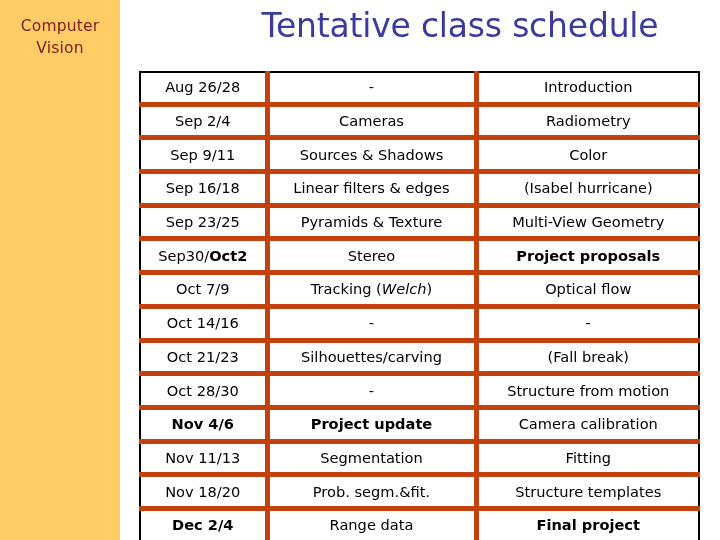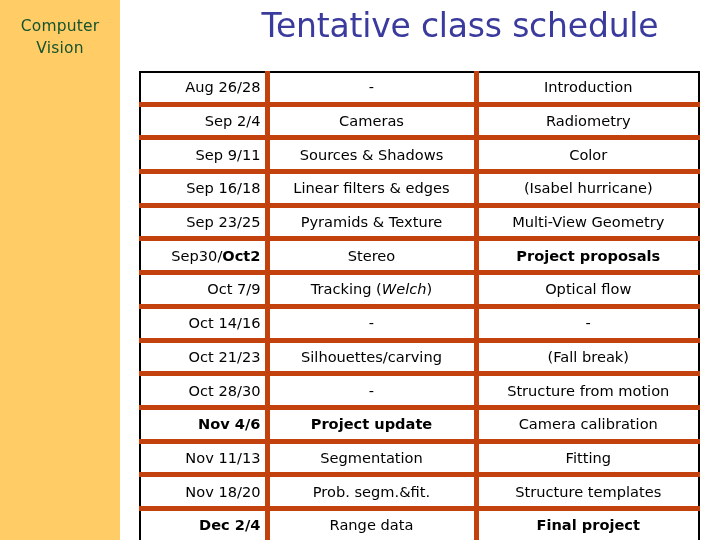--- a/index.html
+++ b/index.html
@@ -74,21 +74,21 @@
     padding: 0 4px;
     vertical-align: middle;
     line-height: 1.1;
     overflow: hidden;
     white-space: nowrap;
   }
   table#schedule col.c-date  { width: 127px; }
   table#schedule col.c-tue   { width: 209px; }
   table#schedule col.c-thu   { width: 223px; }
 
-  td.date  { text-align: right;   padding-left: 7px; }
+  td.date  { text-align: center;   padding-left: 7px; }
   td.topic { text-align: center; }
 
   
   #schedule-wrap {
     box-sizing: content-box;
   }
   table#schedule {
     border: 2px solid #000;
   }
   table#schedule tr:first-child td { border-top: 0; }
@@ -96,21 +96,21 @@
   table#schedule td:first-child    { border-left: 0; }
   table#schedule td:last-child     { border-right: 0; }
 
   .b { font-weight: bold; }
   .i { font-style: italic; }
 </style>
 </head>
 <body>
 
 <div id="sidebar" style="background: rgb(255, 204, 102);">
-  <div id="sidebar-title" style="color: #14532d;">Computer<br>Vision</div>
+  <div id="sidebar-title" style="color: #7f1d1d;">Computer<br>Vision</div>
 </div>
 
 <div id="slide-title" style="color: rgb(59, 59, 158);">Tentative class schedule</div>
 
 <div id="schedule-wrap">
   <table id="schedule">
     <colgroup>
       <col class="c-date">
       <col class="c-tue">
       <col class="c-thu">

